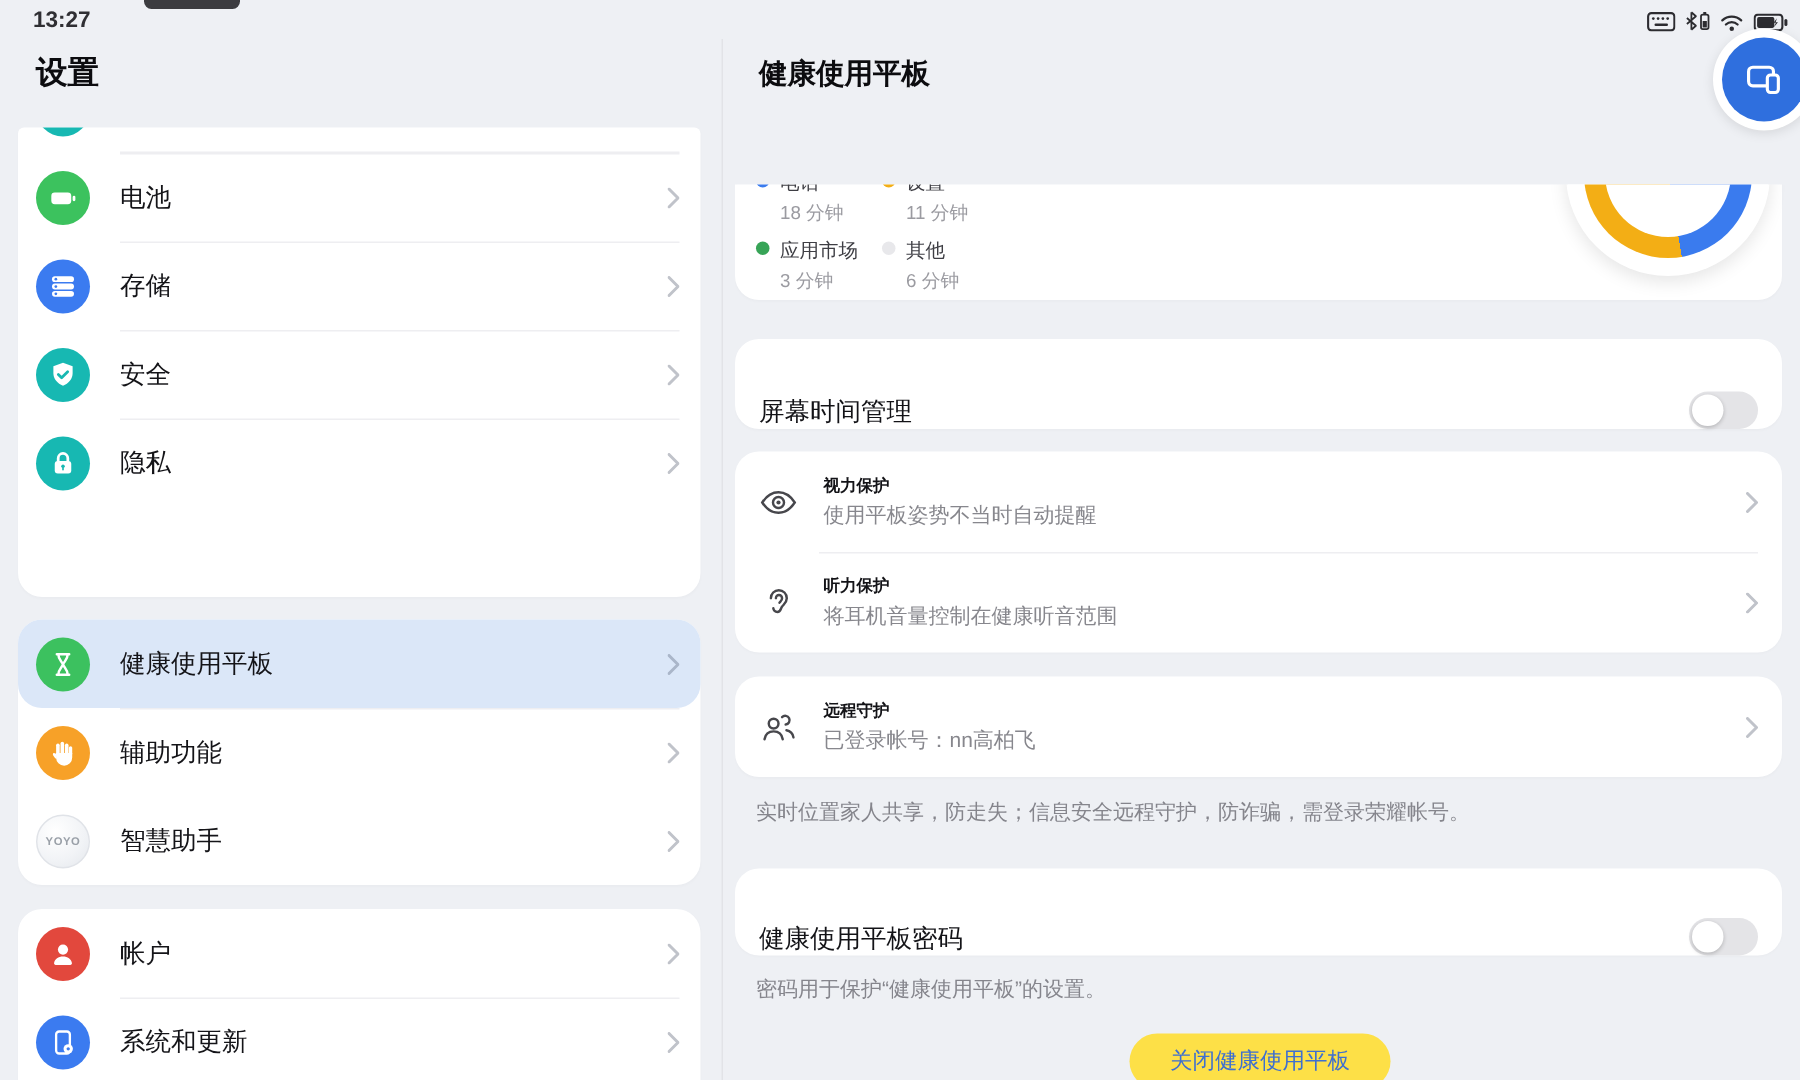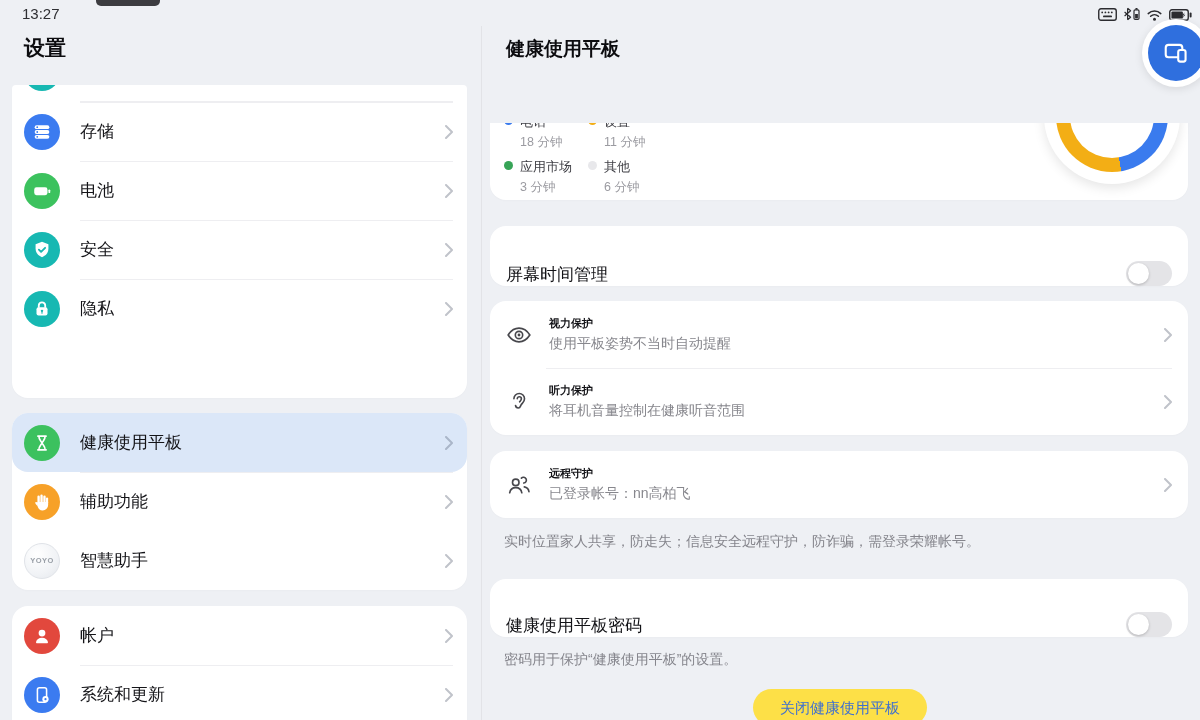--- a/index.html
+++ b/index.html
@@ -1,21 +1,21 @@
 <!DOCTYPE html>
 <html><head>
 <meta charset="utf-8">
 <style>
   * { margin:0; padding:0; box-sizing:border-box; }
   html,body { width:1200px; height:720px; overflow:hidden; }
   body { font-family:"Liberation Sans","DejaVu Sans",sans-serif; background:#eef0f4; position:relative; }
   .app { position:relative; width:1200px; height:720px; overflow:hidden; }
 
   
-  .time { position:absolute; left:22px; top:5px; font-size:15px; color:#2f2f33; }
+  .time { position:absolute; left:22px; top:5px; font-size:15px; color:#2f2f33;font-weight:bold; }
   .notch { position:absolute; left:96px; top:0; width:64px; height:6px; background:#3c3c40; border-radius:0 0 5px 5px; }
   .status-icons { position:absolute; right:8px; top:7px; display:flex; align-items:center; gap:7px; color:#2c2c30; }
 
   
   .settings-title { position:absolute; left:24px; top:34px; font-size:21px; font-weight:600; color:#0c0c0f; }
   .card { position:absolute; left:12px; width:455px; background:#fff; border-radius:16px; box-shadow:0 1px 2px rgba(0,0,0,.02); }
   .card1 { top:85px; height:313px; border-radius:4px 4px 16px 16px; overflow:hidden; }
   .card2 { top:413px; height:177px; }
   .card3 { top:606px; height:140px; border-radius:16px 16px 0 0; }
   .partial-row { position:relative; height:17px; }
@@ -109,47 +109,47 @@
     </span>
   </div>
 
   <div class="settings-title">设置</div>
 
   <div class="card card1">
     <div class="partial-row">
       <span class="partial-icon"></span>
     </div>
     <div class="srow div">
+      <span class="icon-badge" style="background: rgb(60, 194, 94);">
+        <svg width="22" height="22" viewBox="0 0 24 24" fill="#fff">
+            <rect x="3.5" y="8" width="14.5" height="8.5" rx="2.5"></rect>
+            <rect x="19" y="10.3" width="2" height="4" rx="1"></rect>
+          </svg>
+      </span>
+      <span class="label">电池</span>
+      <svg class="chev" width="8" height="14" viewBox="0 0 8 14">
+          <polyline points="1,1 7,7 1,13" fill="none" stroke="#c0c3ca" stroke-width="2" stroke-linecap="round" stroke-linejoin="round"></polyline>
+        </svg>
+    </div>
+    <div class="srow div">
       <span class="icon-badge" style="background: rgb(59, 123, 240);">
         <svg width="22" height="22" viewBox="0 0 24 24">
             <g fill="#fff">
               <rect x="4" y="4.6" width="16" height="4.2" rx="2.1"></rect>
               <rect x="4" y="9.9" width="16" height="4.2" rx="2.1"></rect>
               <rect x="4" y="15.2" width="16" height="4.2" rx="2.1"></rect>
             </g>
             <g fill="#3B7BF0">
               <circle cx="6.8" cy="6.7" r="1"></circle>
               <circle cx="6.8" cy="12" r="1"></circle>
               <circle cx="6.8" cy="17.3" r="1"></circle>
             </g>
           </svg>
       </span>
       <span class="label">存储</span>
-      <svg class="chev" width="8" height="14" viewBox="0 0 8 14">
-          <polyline points="1,1 7,7 1,13" fill="none" stroke="#c0c3ca" stroke-width="2" stroke-linecap="round" stroke-linejoin="round"></polyline>
-        </svg>
-    </div>
-    <div class="srow div">
-      <span class="icon-badge" style="background: rgb(60, 194, 94);">
-        <svg width="22" height="22" viewBox="0 0 24 24" fill="#fff">
-            <rect x="3.5" y="8" width="14.5" height="8.5" rx="2.5"></rect>
-            <rect x="19" y="10.3" width="2" height="4" rx="1"></rect>
-          </svg>
-      </span>
-      <span class="label">电池</span>
       <svg class="chev" width="8" height="14" viewBox="0 0 8 14">
           <polyline points="1,1 7,7 1,13" fill="none" stroke="#c0c3ca" stroke-width="2" stroke-linecap="round" stroke-linejoin="round"></polyline>
         </svg>
     </div>
     <div class="srow div">
       <span class="icon-badge" style="background: rgb(23, 184, 178);">
         <svg width="22" height="22" viewBox="0 0 24 24">
             <path d="M12 3l7 2.6v5c0 4.6-3 7.6-7 9.2-4-1.6-7-4.6-7-9.2v-5z" fill="#fff"></path>
             <polyline points="8.6,11.6 11,14 15.4,9.6" fill="none" stroke="#17B8B2" stroke-width="2" stroke-linecap="round" stroke-linejoin="round"></polyline>
           </svg>

